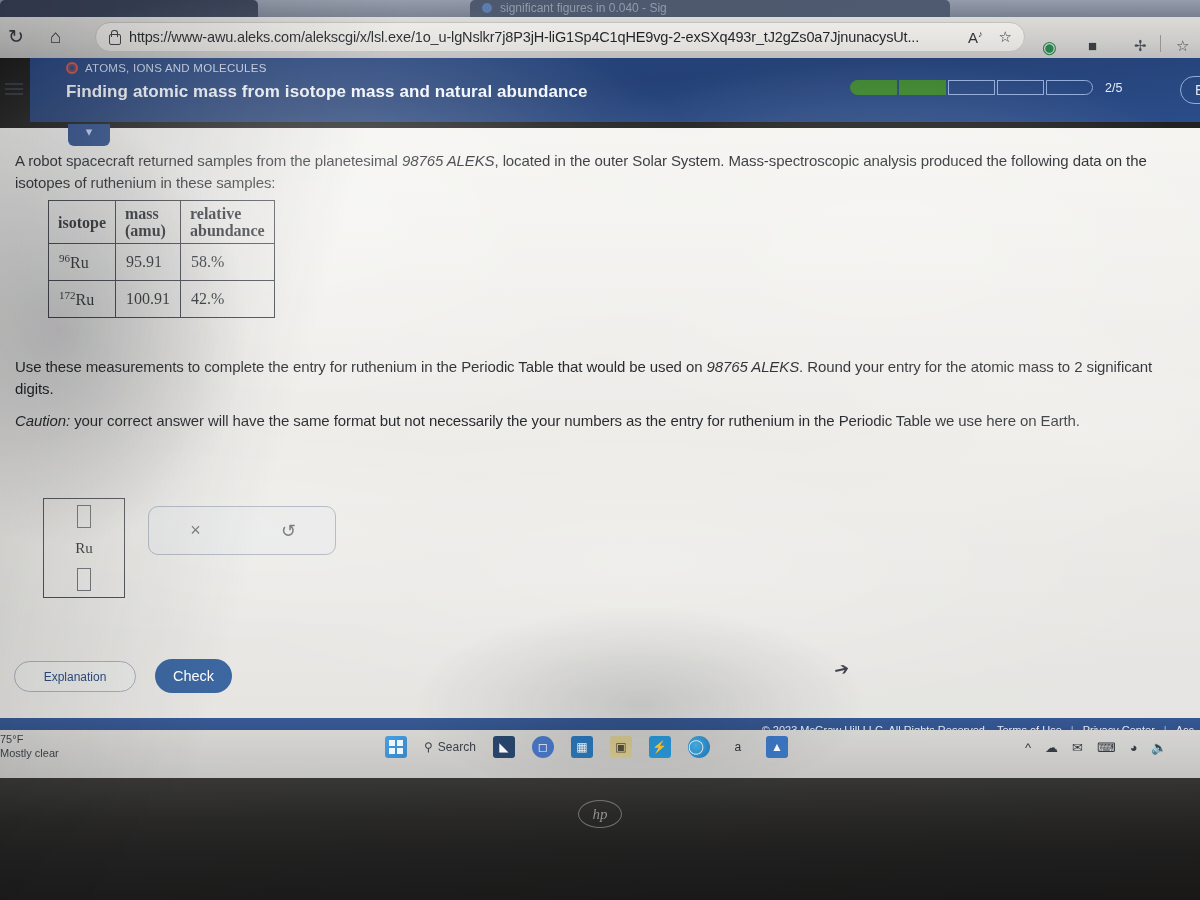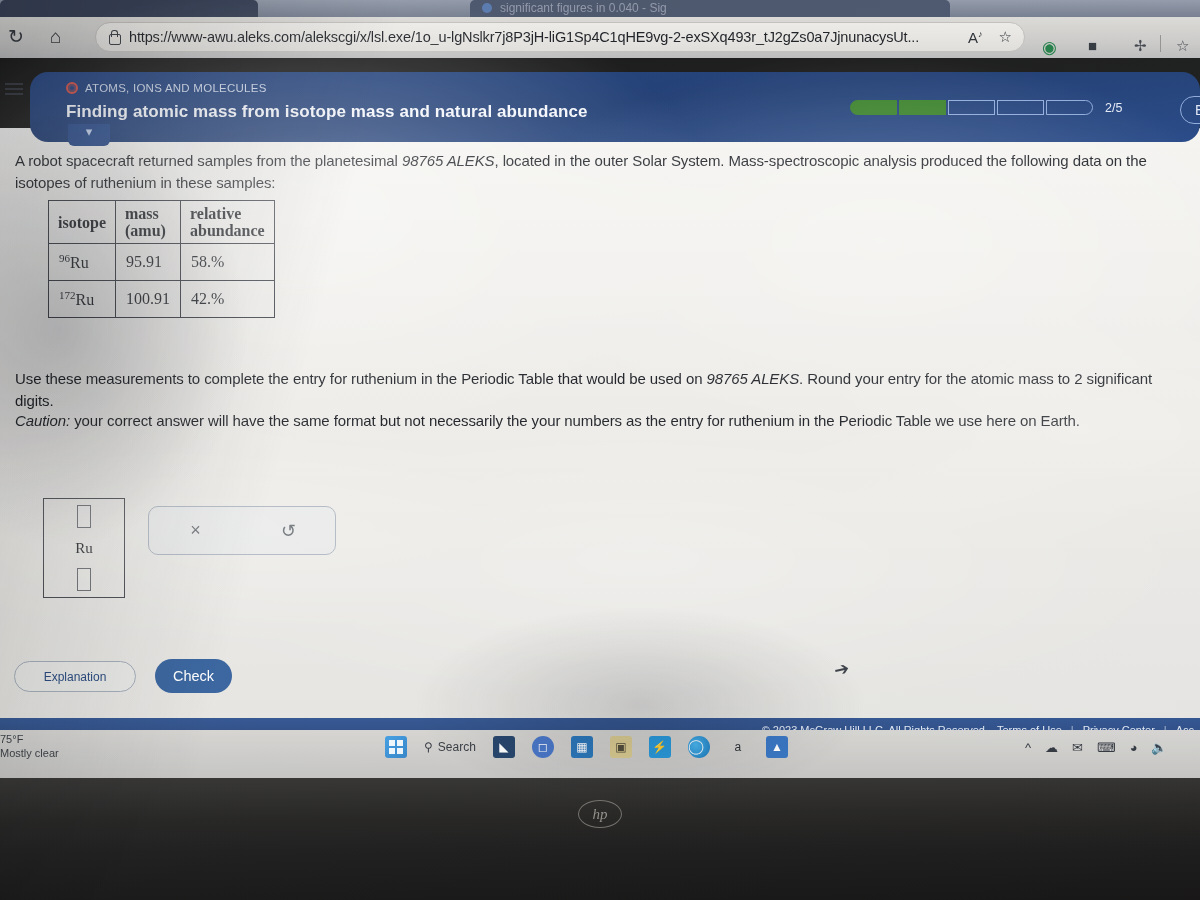--- a/index.html
+++ b/index.html
@@ -81,24 +81,23 @@
   .star-ico { font-size:15px; color:#23272d; }
   .chr-ico { position:absolute; top:20px; font-size:15px; color:#2a2e35; }
   .ci-1 { left:1042px; color:#1b7a3f; font-size:17px;}
   .ci-2 { left:1088px; color:#2b2f36; }
   .ci-3 { left:1134px; color:#3a3e45; }
   .ci-sep { position:absolute; left:1160px; top:18px; width:1px; height:17px; background:#8e8d8a; }
   .ci-4 { left:1176px; color:#3a3e45; }
 
   
   .aleks-header {
-    position:absolute; left:30px; top:72px; width:1170px; height:70px;
+    position:absolute; left:30px; top:52px; width:1170px; height:70px;
     background: linear-gradient(175deg, #1b3c7a 0%, #17356d 48%, #1c3f80 100%);
     z-index:4;
-    border-radius:18px;
   }
   .hamburger { position:absolute; left:5px; top:80px; z-index:6; color:#2a2e35; font-size:20px; letter-spacing:0; }
   .hamburger div { width:18px; height:2px; background:#2a2e35; margin:3px 0; }
   .topic-row { position:absolute; left:36px; top:10px; display:flex; align-items:center; gap:7px;}
   .topic-dot {
     width:12px; height:12px; border-radius:50%; border:2px solid #d04a3e; background:transparent;
     box-shadow: inset 0 0 0 2px rgba(208,74,62,.35);
   }
   .topic-text { color:#c9d3e6; font-size:11.5px; letter-spacing:.25px; }
   .lesson-title { position:absolute; left:36px; top:30px; color:#f2f5fa; font-size:17px; font-weight:700; letter-spacing:.1px;}
@@ -126,21 +125,21 @@
   .content {
     position:absolute; left:0; top:128px; width:1200px; height:590px;
     background: linear-gradient(180deg,#f4f3f0 0%, #eceae6 55%, #e4e3e0 100%);
     z-index:3;
   }
   .para {
     position:absolute; color:#14171c; font-size:15px; line-height:22px;
     letter-spacing:-.1px; width:1175px; left:15px;
   }
   .p1 { top:22px; }
-  .p2 { top:240px; }
+  .p2 { top:228px; }
   .p3 { top:282px; }
   em.it { font-style:italic; }
 
   
   .iso-table {
     position:absolute; left:48px; top:72px; border-collapse:collapse;
     font-family:"Liberation Serif", serif; color:#14171c;
   }
   .iso-table th, .iso-table td {
     border:1px solid #2b2f36; padding:4px 9px; text-align:left; font-size:16px;

